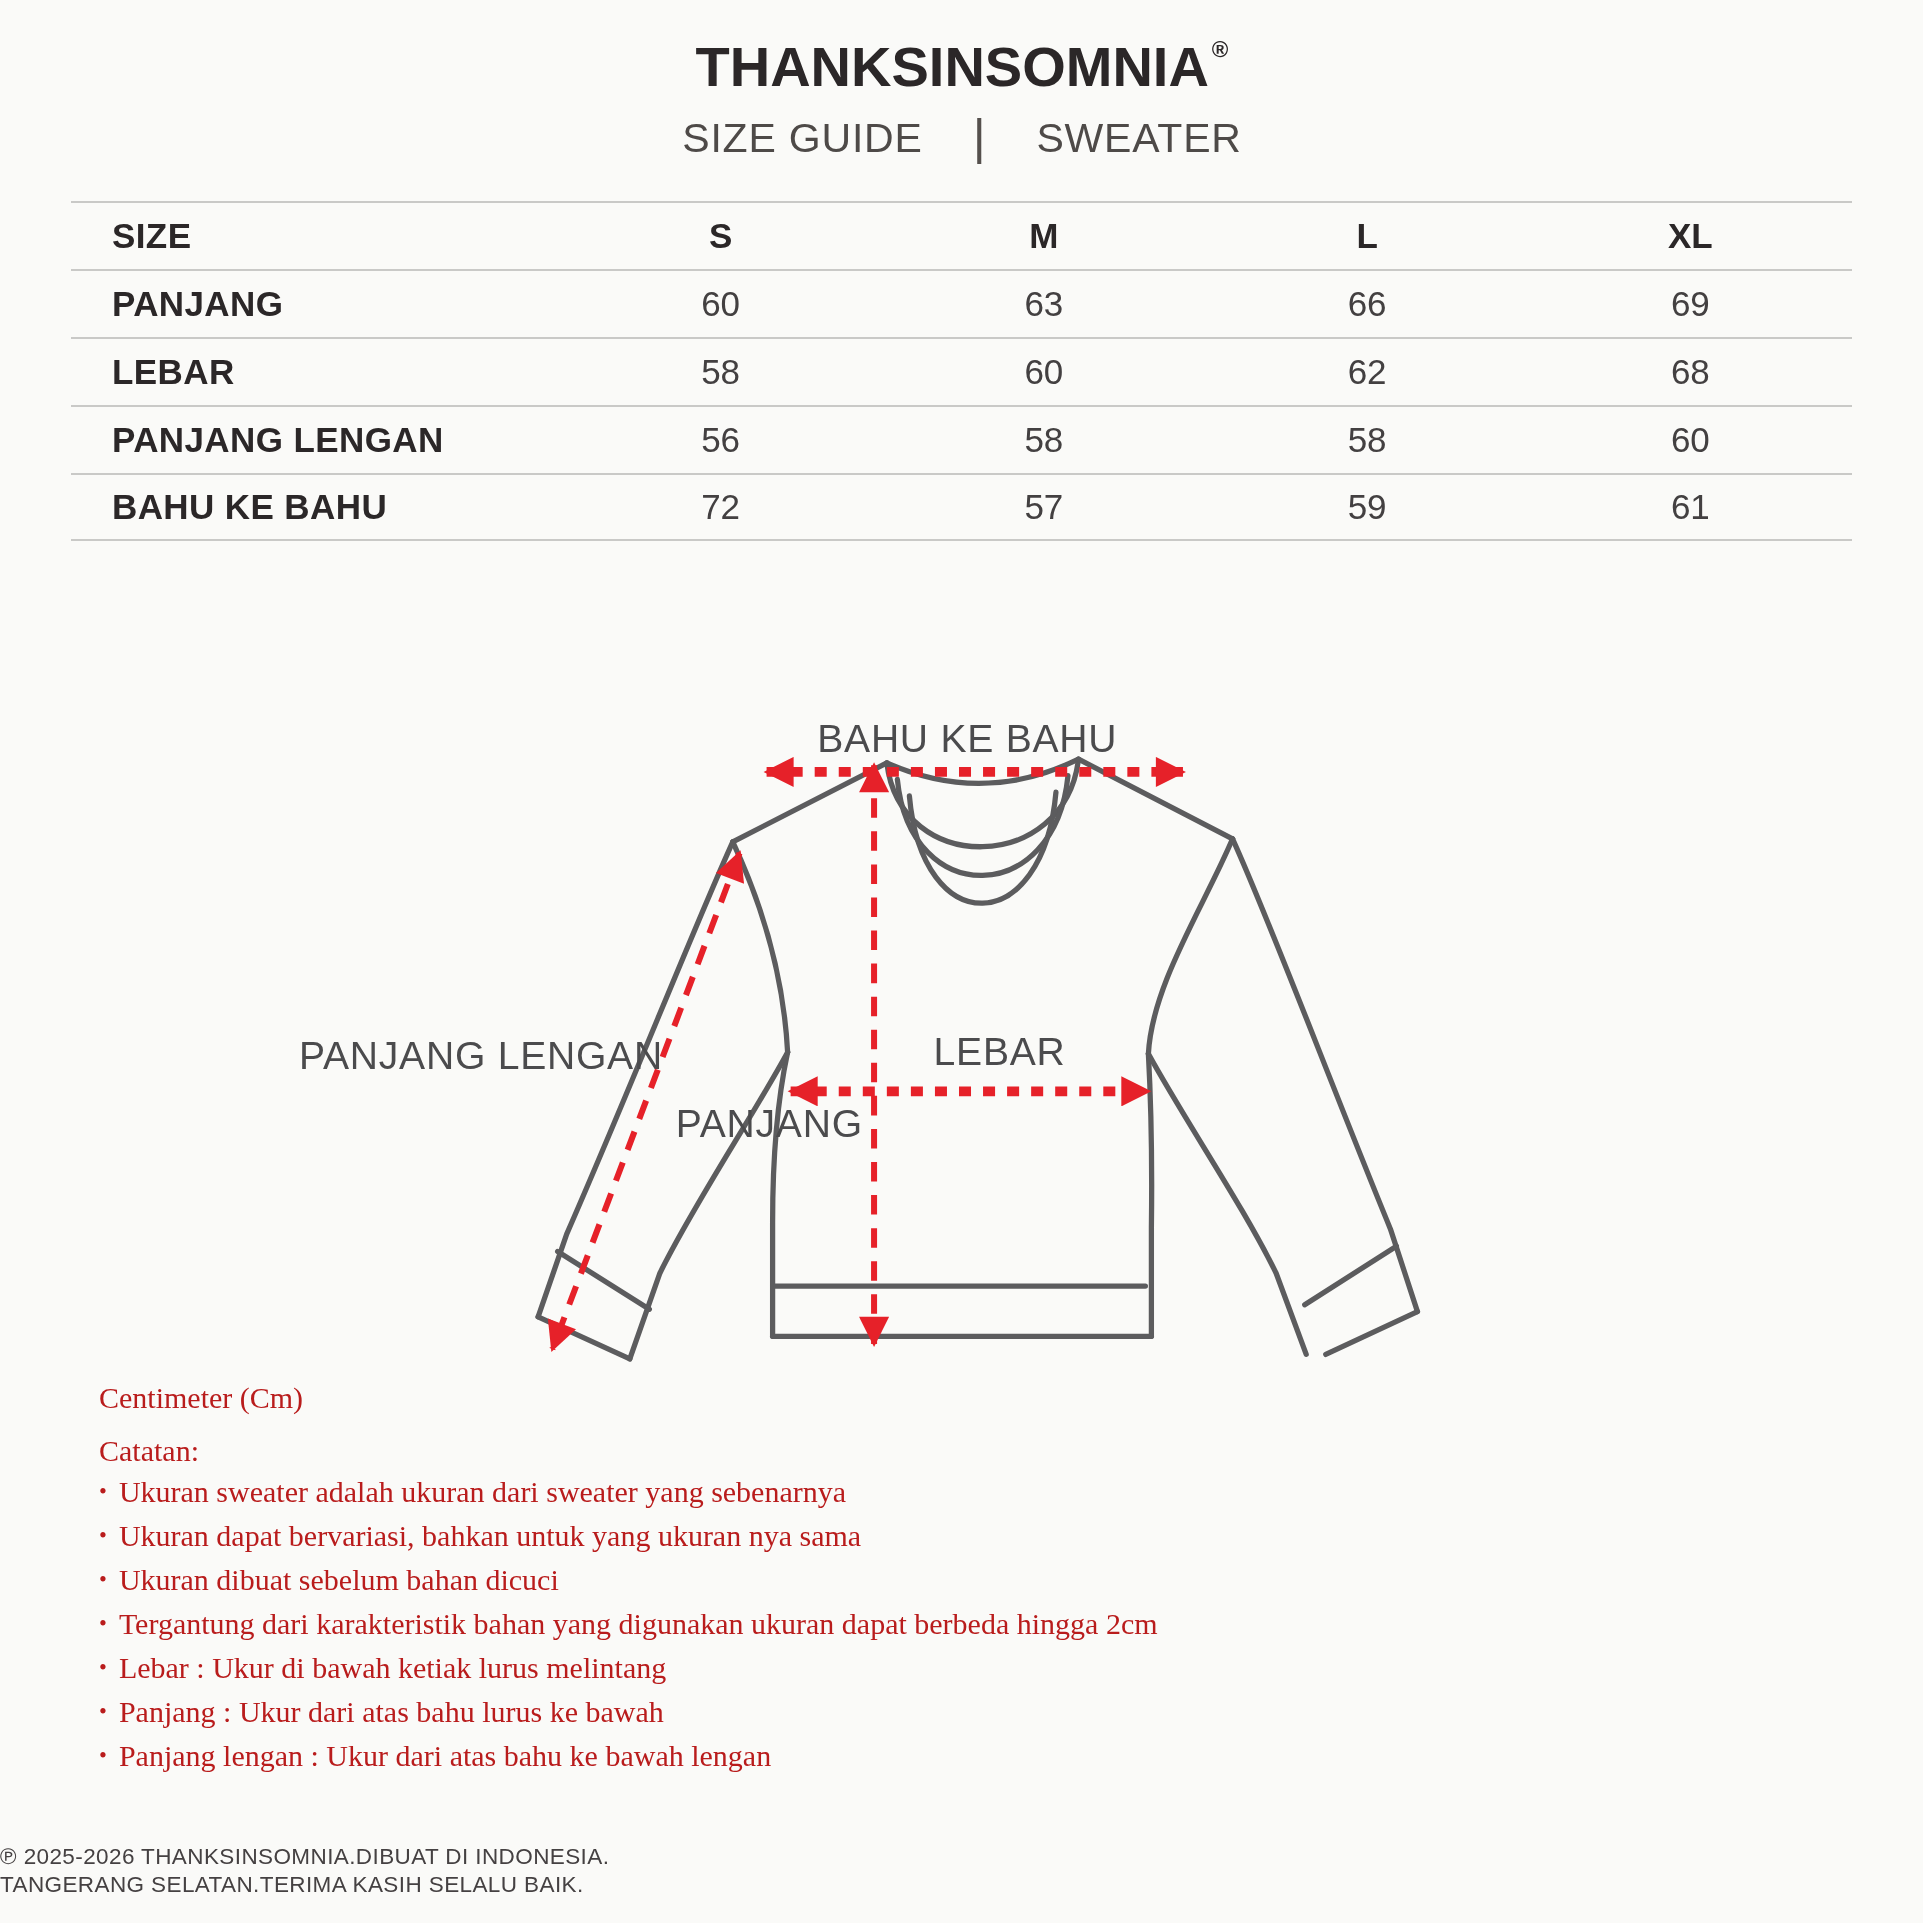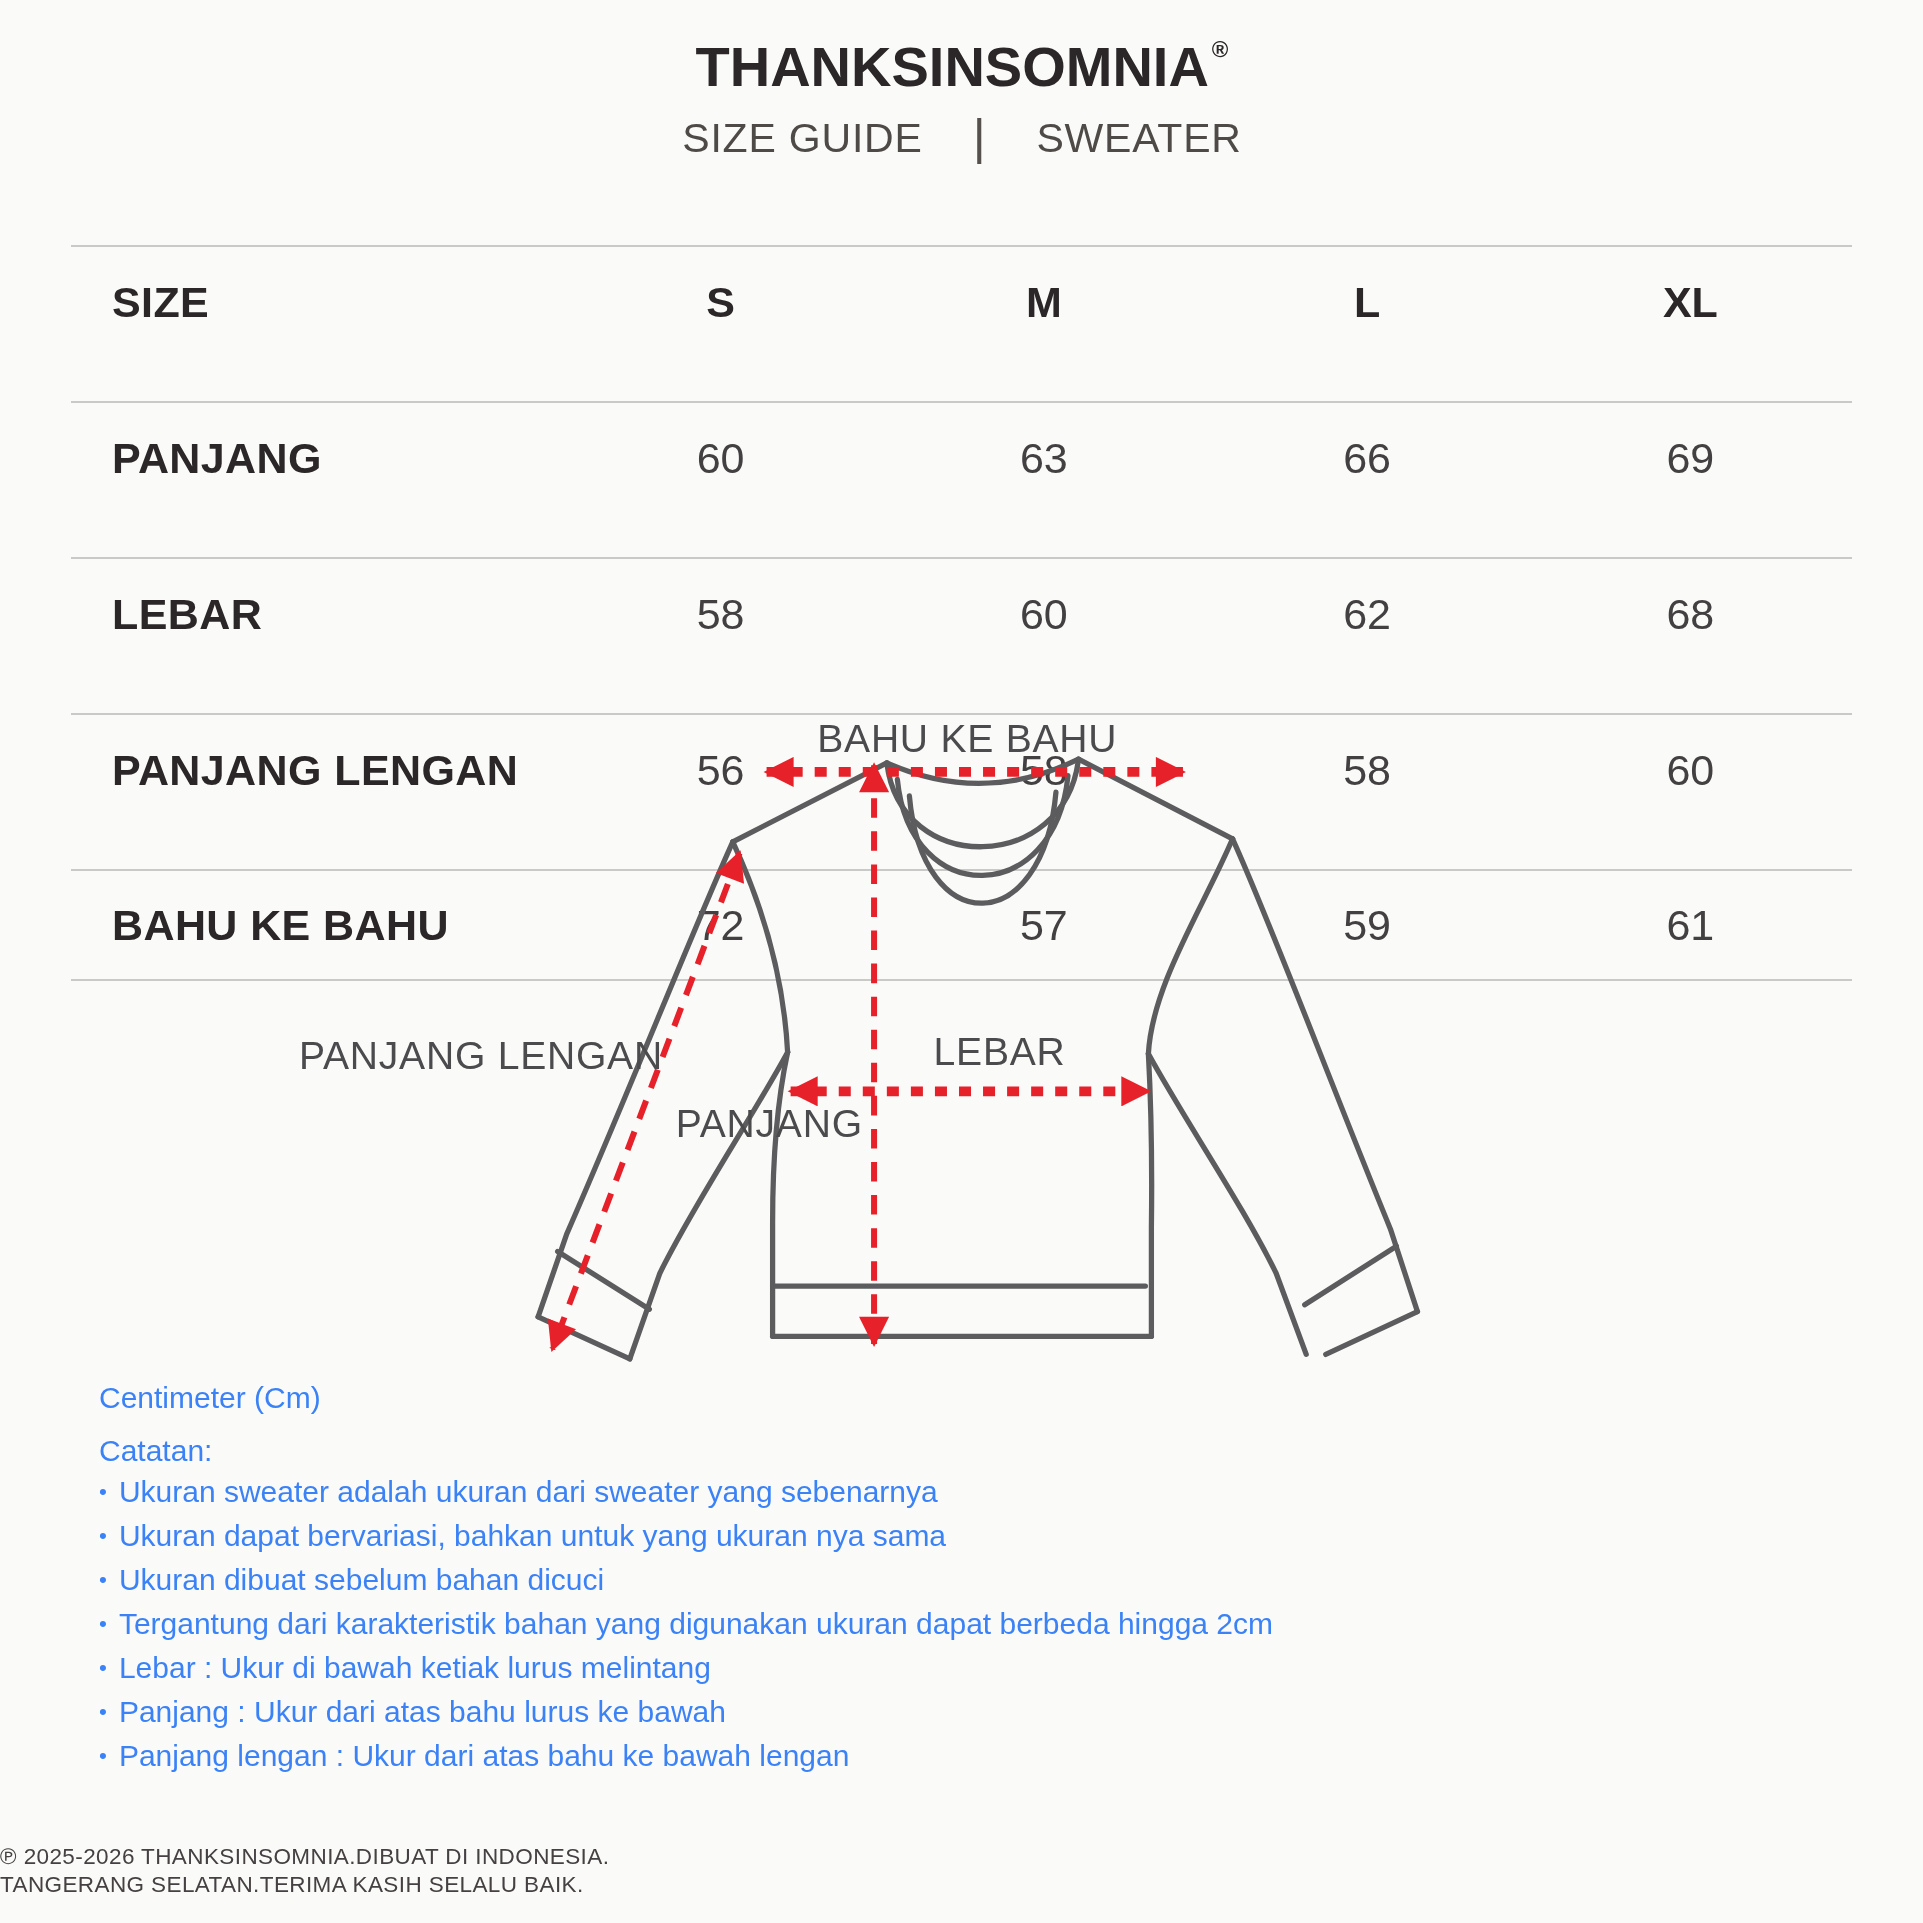--- a/index.html
+++ b/index.html
@@ -30,42 +30,41 @@
     transform:translateY(-1.5px);
   }
 
   
   .size-table {
     position:absolute; top:201px; left:71px; width:1781px;
   }
   .trow {
     display:grid;
     grid-template-columns:488px 1fr 1fr 1fr 1fr;
-    height:112px; align-items:center;
+    height:68px; align-items:center;
     border-top:2.3px solid #c9c9c7;
-    font-size:43px;
-    margin-top:44px;
+    font-size:35px;
   }
   .trow:last-child { border-bottom:2.3px solid #c9c9c7; }
   .tlabel { padding-left:41px; font-weight:bold; color:#2b2728; letter-spacing:0.4px; }
   .tval   { text-align:center; color:#434041; }
   .trow.head .tval { font-weight:bold; color:#2b2728; }
 
   
   .diagram { position:absolute; top:699px; left:0; width:1924px; height:684px; }
   .diagram text {
     font-family:"Liberation Sans", sans-serif;
     font-size:52px; fill:#4b4b4d; letter-spacing:1px;
   }
 
   
   .notes {
     position:absolute; top:1377px; left:99px; width:1751px;
-    font-family:Liberation Sans, sans-serif;
-    font-size:30px; color:#3b82f6; line-height:41px;
+    font-family:Liberation Serif, serif;
+    font-size:30px; color:#b91c1c; line-height:41px;
   }
   .notes .unit { margin-bottom:12px; }
   .notes .heading { }
   .note-item { display:flex; align-items:baseline; }
   .note-item .bullet { font-size:22.5px; margin-right:12px; transform:translateY(-3px); }
 
   
   .footer {
     position:absolute; top:1843px; left:0; width:100%;
     text-align:left; font-size:22.5px; color:#454142;

